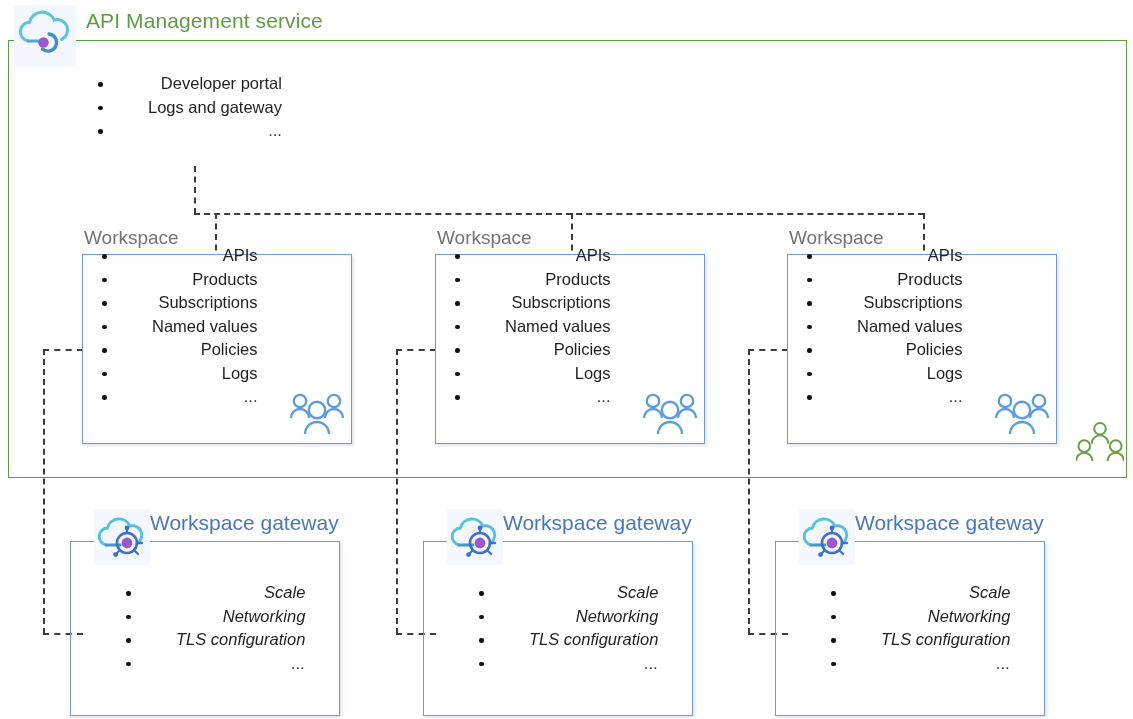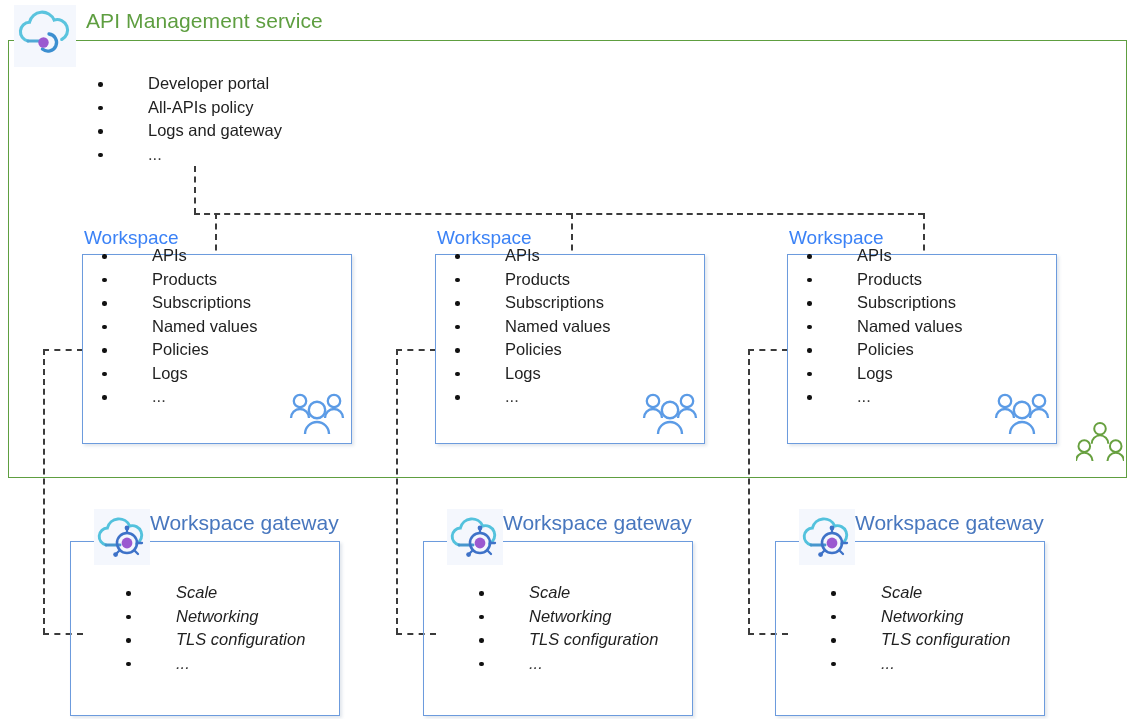--- a/index.html
+++ b/index.html
@@ -1,21 +1,21 @@
 <!DOCTYPE html>
 <html><head>
 <meta charset="utf-8">
 <style>
   html,body{margin:0;padding:0;background:#ffffff;}
   body{
     width:1133px;height:719px;position:relative;overflow:hidden;
     font-family:"Liberation Sans","DejaVu Sans",sans-serif;
     -webkit-font-smoothing:antialiased;
   }
-  #stage{position:absolute;left:0;top:0;width:1133px;height:719px;}
+  #stage{position:absolute;left:0;top:0;width:1133px;height:719px;text-align:right;}
 
   
   .apim-box{
     position:absolute;left:8px;top:40px;width:1119px;height:438px;
     border:1.6px solid #5E9E40;
     box-sizing:border-box;
     background:#ffffff;
   }
   .apim-title{
     position:absolute;left:86px;top:9px;
@@ -38,21 +38,21 @@
   .blist li::before{
     content:"";position:absolute;left:6px;top:10px;
     width:4.5px;height:4.5px;border-radius:50%;background:#111111;
   }
   .blist li.dots{color:#3a3a3a;}
 
   
   .ws{position:absolute;}
   .ws-title{
     position:absolute;left:2px;top:0px;
-    font-size:19px;color:#3b82f6;white-space:nowrap;
+    font-size:19px;color:#737373;white-space:nowrap;
   }
   .ws-box{
     position:absolute;left:0;top:27px;width:270px;height:190px;
     border:1.3px solid #6C9BDD;box-sizing:border-box;background:#fff;
     box-shadow:2px 2px 3px rgba(120,140,170,.22);
   }
   .ws-list{position:absolute;left:14px;top:17px;}
 
   
   .gw{position:absolute;}
@@ -89,21 +89,20 @@
       <path d="M14 36 L26 36" fill="none" stroke="#4FA9D6" stroke-width="3.1" stroke-linecap="round"></path>
       <path d="M35 29 a8.6 8.6 0 1 1 -6.6 15.1" fill="none" stroke="#3C8FD0" stroke-width="3.3" stroke-linecap="round"></path>
       <circle cx="29.5" cy="37.5" r="5.2" fill="#9B59D0"></circle>
     </svg>
   </div>
 
   <div class="apim-title">API Management service</div>
 
   <ul class="blist apim-list">
     <li>Developer portal</li>
-    <li>All-APIs policy</li>
     <li>Logs and gateway</li>
     <li class="dots">...</li>
   </ul>
 
   <div class="vline" style="left:194px;top:166px;height:48px;"></div>
   <div class="hline" style="left:194px;top:213px;width:730px;"></div>
   <div class="vline" style="left:215px;top:213px;height:69px;"></div>
   <div class="vline" style="left:571px;top:213px;height:69px;"></div>
   <div class="vline" style="left:923px;top:213px;height:69px;"></div>
 

